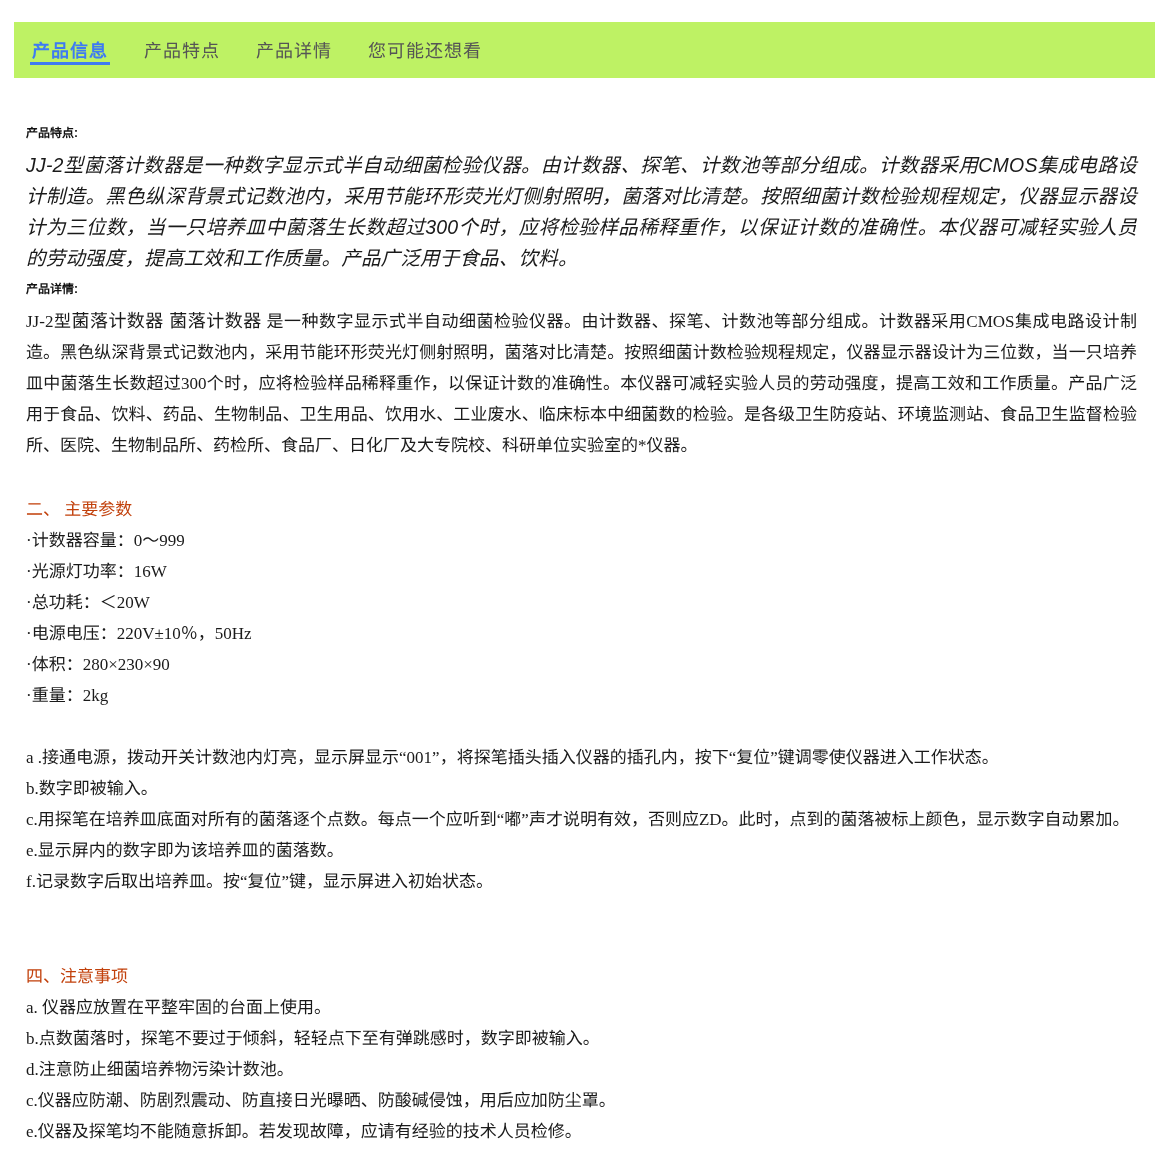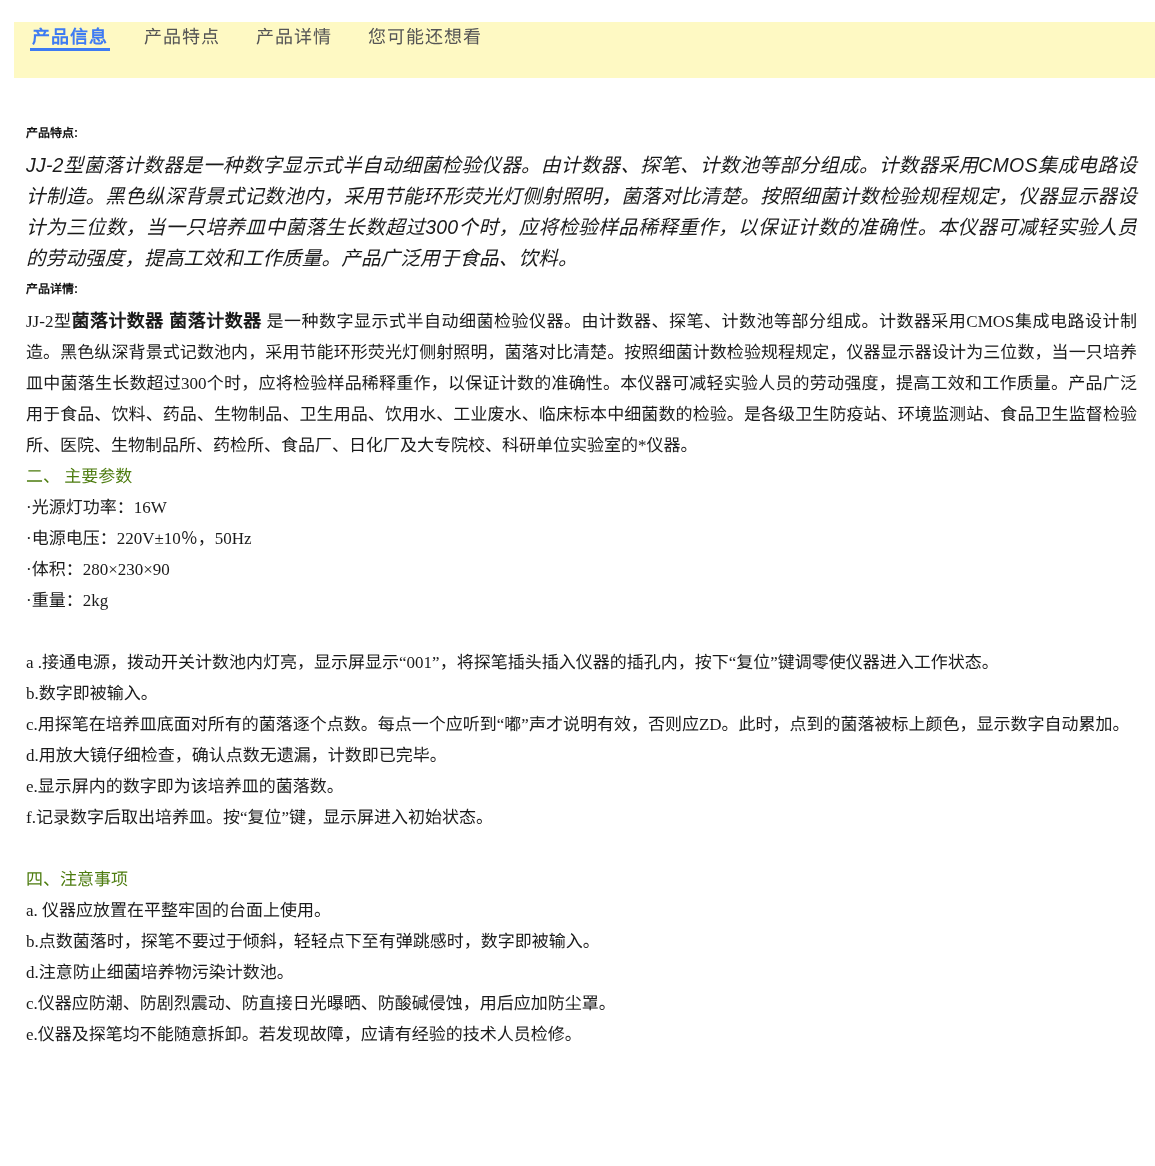--- a/index.html
+++ b/index.html
@@ -9,23 +9,23 @@
     font-family: "Liberation Sans", "DejaVu Sans", sans-serif;
     color: #222222;
   }
   .page { width: 1155px; min-height: 1166px; background: #ffffff; }
 
   
   .tabbar {
     margin: 22px 0 0 14px;
     width: 1141px;
     height: 56px;
-    background: #fef9c3;
+    background: #bef264;
     display: flex;
-    align-items: flex-start;
+    align-items: center;
     padding-left: 16px;
   }
   .tab {
     display: flex;
     align-items: center;
     margin-right: 32px;
     padding: 0 2px;
     font-size: 18px;
     letter-spacing: 1px;
     color: #555555;
@@ -61,34 +61,35 @@
   .detail-heading { }
   .detail-body {
     font-family: "Liberation Serif", "DejaVu Serif", serif;
     font-size: 17px;
     line-height: 31px;
     color: #1a1a1a;
     text-align: justify;
   }
   .detail-body .bold-part {
     font-family: "Liberation Sans", "DejaVu Sans", sans-serif;
-    font-weight: 700;
+    font-weight: 400;
     font-size: 18px;
   }
   .plain-line {
     font-family: "Liberation Serif", "DejaVu Serif", serif;
     font-size: 17px;
     line-height: 31px;
     color: #1a1a1a;
   }
   .group-heading {
     font-family: "Liberation Serif", "DejaVu Serif", serif;
     font-size: 17px;
     line-height: 31px;
-    color: #4d7c0f;
+    color: #c2410c;
+    margin-top: 33px;
   }
   .spacer { height: 31px; }
 </style>
 </head>
 <body>
 
 <div class="page">
 
   <div class="tabbar">
     <div class="tab active">产品信息</div>
@@ -99,31 +100,32 @@
 
   <div class="content">
 
     <h3 class="section-heading">产品特点:</h3>
     <p class="feature-body">JJ-2型菌落计数器是一种数字显示式半自动细菌检验仪器。由计数器、探笔、计数池等部分组成。计数器采用CMOS集成电路设计制造。黑色纵深背景式记数池内，采用节能环形荧光灯侧射照明，菌落对比清楚。按照细菌计数检验规程规定，仪器显示器设计为三位数，当一只培养皿中菌落生长数超过300个时，应将检验样品稀释重作，以保证计数的准确性。本仪器可减轻实验人员的劳动强度，提高工效和工作质量。产品广泛用于食品、饮料。</p>
 
     <h3 class="section-heading detail-heading">产品详情:</h3>
     <p class="detail-body"><span>JJ-2型</span><span class="bold-part">菌落计数器 菌落计数器</span><span> 是一种数字显示式半自动细菌检验仪器。由计数器、探笔、计数池等部分组成。计数器采用CMOS集成电路设计制造。黑色纵深背景式记数池内，采用节能环形荧光灯侧射照明，菌落对比清楚。按照细菌计数检验规程规定，仪器显示器设计为三位数，当一只培养皿中菌落生长数超过300个时，应将检验样品稀释重作，以保证计数的准确性。本仪器可减轻实验人员的劳动强度，提高工效和工作质量。产品广泛用于食品、饮料、药品、生物制品、卫生用品、饮用水、工业废水、临床标本中细菌数的检验。是各级卫生防疫站、环境监测站、食品卫生监督检验所、医院、生物制品所、药检所、食品厂、日化厂及大专院校、科研单位实验室的*仪器。</span></p>
 
     <div class="group-heading">二、 主要参数</div>
+    <div class="plain-line">·计数器容量：0～999</div>
     <div class="plain-line">·光源灯功率：16W</div>
+    <div class="plain-line">·总功耗：＜20W</div>
     <div class="plain-line">·电源电压：220V±10％，50Hz</div>
     <div class="plain-line">·体积：280×230×90</div>
     <div class="plain-line">·重量：2kg</div>
 
     <div class="spacer"></div>
 
     <div class="plain-line">a .接通电源，拨动开关计数池内灯亮，显示屏显示“001”，将探笔插头插入仪器的插孔内，按下“复位”键调零使仪器进入工作状态。</div>
     <div class="plain-line">b.数字即被输入。</div>
     <div class="plain-line">c.用探笔在培养皿底面对所有的菌落逐个点数。每点一个应听到“嘟”声才说明有效，否则应ZD。此时，点到的菌落被标上颜色，显示数字自动累加。</div>
-    <div class="plain-line">d.用放大镜仔细检查，确认点数无遗漏，计数即已完毕。</div>
     <div class="plain-line">e.显示屏内的数字即为该培养皿的菌落数。</div>
     <div class="plain-line">f.记录数字后取出培养皿。按“复位”键，显示屏进入初始状态。</div>
 
     <div class="spacer"></div>
 
     <div class="group-heading">四、注意事项</div>
     <div class="plain-line">a. 仪器应放置在平整牢固的台面上使用。</div>
     <div class="plain-line">b.点数菌落时，探笔不要过于倾斜，轻轻点下至有弹跳感时，数字即被输入。</div>
     <div class="plain-line">d.注意防止细菌培养物污染计数池。</div>
     <div class="plain-line">c.仪器应防潮、防剧烈震动、防直接日光曝晒、防酸碱侵蚀，用后应加防尘罩。</div>

